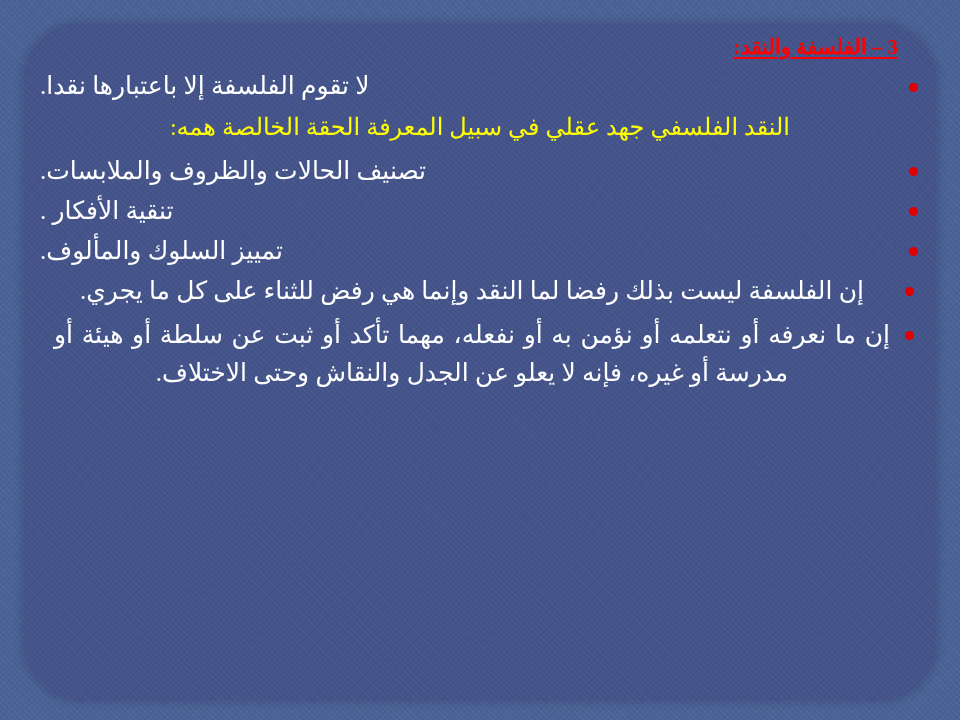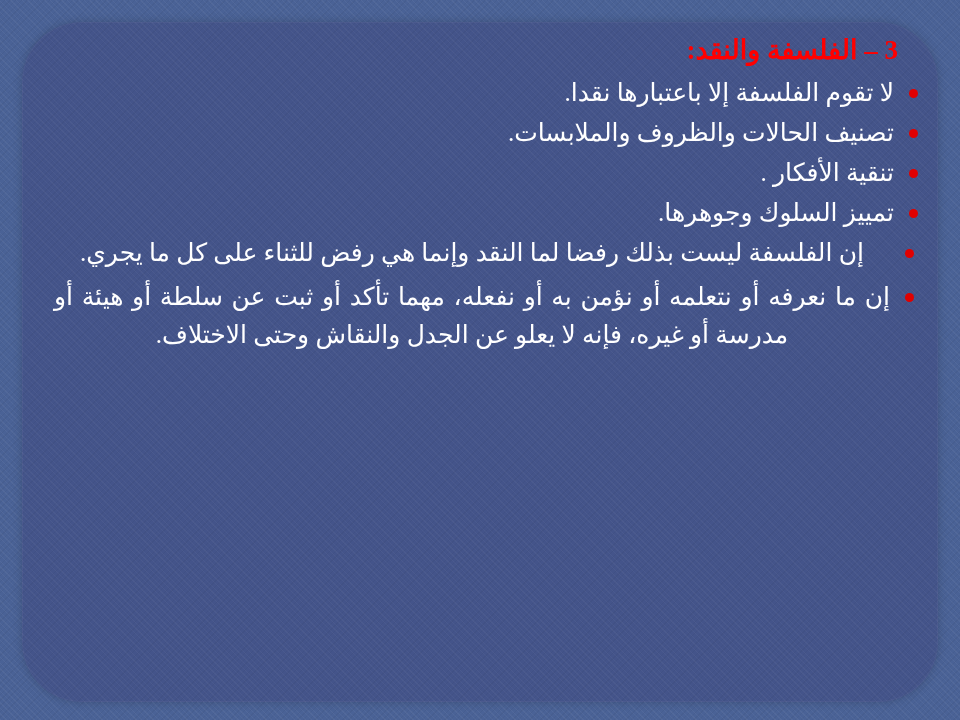--- a/index.html
+++ b/index.html
@@ -46,39 +46,40 @@
     height: 720px;
     padding: 36px 40px 0 40px;
     box-sizing: border-box;
     direction: rtl;
     text-align: right;
   }
 
   .slide-title {
     color: #ff0000;
     font-weight: bold;
-    font-size: 27px;
+    font-size: 21px;
     line-height: 1.1;
+    text-decoration: underline;
     text-underline-offset: 3px;
     margin: 0 22px 8px 0;
     white-space: nowrap;
   }
 
   .line {
     position: relative;
     color: #ffffff;
     font-size: 25px;
     line-height: 1.52;
     margin: 0 0 2px 0;
     padding: 0 26px 0 0;
   }
 
   
   .line.short {
-    text-align: right;
+    text-align: left;
   }
 
   
   .line.justified {
     text-align: justify;
     text-align-last: center;
     padding-right: 30px;
     padding-left: 14px;
     margin-bottom: 6px;
   }
@@ -112,22 +113,23 @@
 <div id="slide">
 
   <div id="panel"></div>
 
   <div id="content">
 
     <h1 class="slide-title">3 – الفلسفة والنقد:</h1>
 
     <div id="lines-container">
         <p class="line short"><span class="bullet-dot"></span><span>لا تقوم الفلسفة إلا باعتبارها نقدا.</span></p>
+        <p class="line highlight"><span>النقد الفلسفي جهد عقلي في سبيل المعرفة الحقة الخالصة همه:</span></p>
         <p class="line short"><span class="bullet-dot"></span><span>تصنيف الحالات والظروف والملابسات.</span></p>
         <p class="line short"><span class="bullet-dot"></span><span>تنقية الأفكار .</span></p>
-        <p class="line short"><span class="bullet-dot"></span><span>تمييز السلوك وجوهرها.</span></p>
+        <p class="line short"><span class="bullet-dot"></span><span>تمييز السلوك والمألوف.</span></p>
         <p class="line justified"><span class="bullet-dot"></span><span>إن الفلسفة ليست بذلك رفضا لما النقد وإنما هي رفض للثناء على كل ما يجري.</span></p>
         <p class="line justified"><span class="bullet-dot"></span><span>إن ما نعرفه أو نتعلمه أو نؤمن به أو نفعله، مهما تأكد أو ثبت عن سلطة أو هيئة أو مدرسة أو غيره، فإنه لا يعلو عن الجدل والنقاش وحتى الاختلاف.</span></p>
       </div>
 
   </div>
 
 </div>
 
 </body></html>

